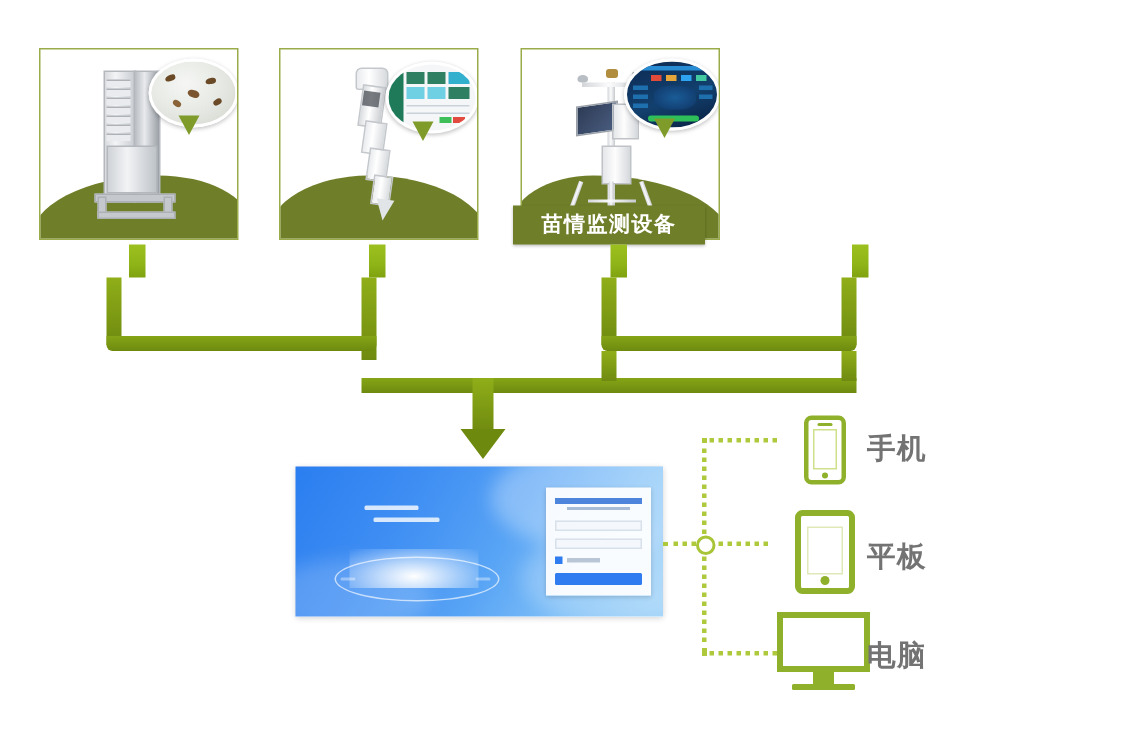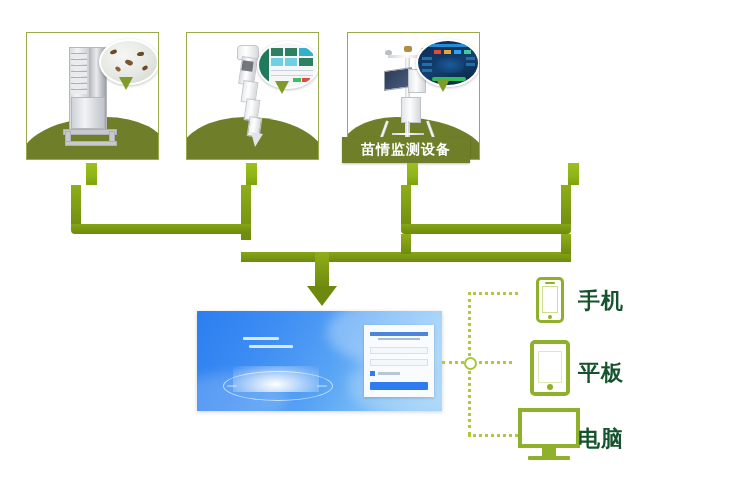--- a/index.html
+++ b/index.html
@@ -146,21 +146,21 @@
   }
   .tablet .scr{position:absolute;left:4px;top:7px;right:4px;bottom:9px;background:#fff;border:1px solid #dfe9b8;}
   .tablet .hme{position:absolute;left:50%;bottom:2px;margin-left:-3px;width:6px;height:6px;border-radius:50%;background:#8fb02a;}
 
   .desktop{width:62px;height:54px;}
   .desktop .mon{position:absolute;left:0;top:0;width:62px;height:40px;border:4px solid #8fb02a;box-sizing:border-box;background:#fff;}
   .desktop .neck{position:absolute;left:24px;top:40px;width:14px;height:8px;background:#8fb02a;}
   .desktop .base{position:absolute;left:10px;top:48px;width:42px;height:4px;background:#8fb02a;border-radius:1px;}
 
   .devlabel{
-    position:absolute;color:#14532d;font-size:22px;font-weight:bold;letter-spacing:1px;
+    position:absolute;color:#737373;font-size:19px;font-weight:bold;letter-spacing:1px;
     font-family:"DejaVu Sans","Liberation Sans",sans-serif;
   }
   #footnote{
     position:absolute;left:489px;top:458px;
     color:#3d3d3d;font-size:17px;font-weight:bold;letter-spacing:1px;
   }
 </style>
 </head>
 <body>
 

